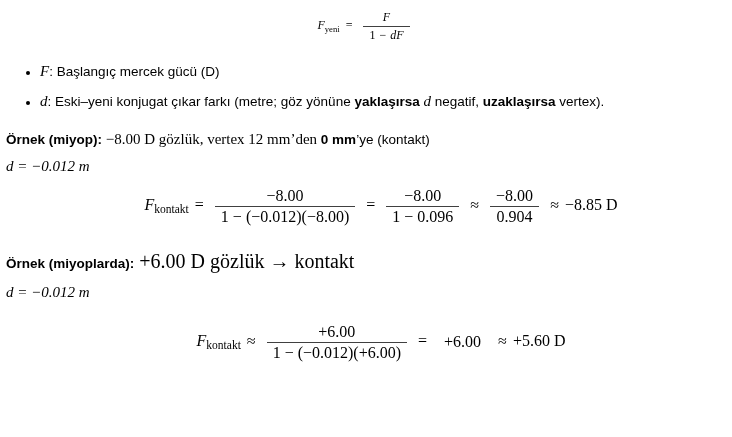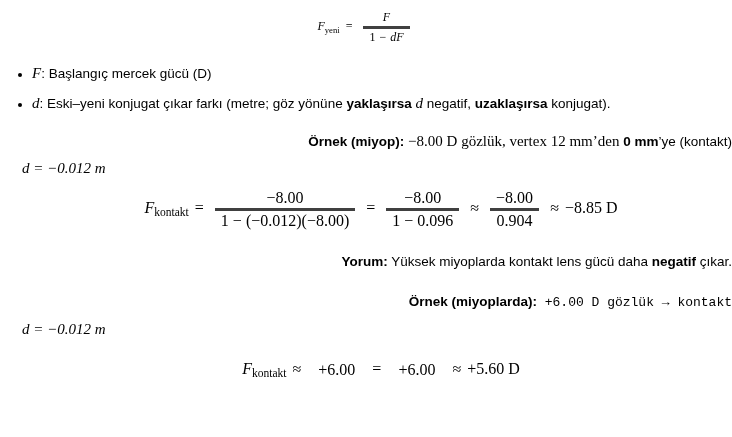--- a/index.html
+++ b/index.html
@@ -46,62 +46,61 @@
     vertical-align: middle;
     text-align: center;
     margin: 0 5px;
   }
   .frac .num {
     display: block;
     padding: 0 6px 1px 6px;
   }
   .frac .den {
     display: block;
-    border-top: 3px solid #404040;
+    border-top: 1px solid #404040;
     padding: 1px 6px 0 6px;
   }
   .display-eq {
     text-align: center;
     font-size: 12px;
     font-family: "Liberation Serif", serif;
   }
   
   .eq-top {
     margin-top: 10px;
   }
   ul.bullets {
     margin: 18px 0 6px 0;
-    padding-left: 32px;
+    padding-left: 40px;
     list-style: disc;
   }
   ul.bullets li {
     margin-bottom: 10px;
     font-size: 13.5px;
     line-height: 1.35;
   }
   ul.bullets li::marker {
     font-size: 0.9em;
   }
   .para {
     margin: 0 0 0 6px;
     font-size: 13.5px;
     line-height: 1.5;
-    text-align: right;
   }
   .block-gap {
     margin-top: 16px;
   }
   .small-gap {
     margin-top: 8px;
   }
   b, .bold {
     font-weight: bold;
   }
   .dline {
-    margin-left: 22px;
+    margin-left: 6px;
     font-size: 15px;
     font-family: "Liberation Serif", serif;
   }
   .eq-indent {
     text-align: center;
     font-size: 16px;
     font-family: "Liberation Serif", serif;
     margin-top: 12px;
     padding-left: 30px;
   }
@@ -116,44 +115,41 @@
 <body>
 
 <div class="page">
 
   <div class="display-eq eq-top">
     <span class="mi">F</span><span class="sub">yeni</span><span class="mo eqsign">=</span><span class="frac"><span class="num mi">F</span><span class="den"><span class="mn">1</span><span class="mo" style="margin:0 4px">−</span><span class="mi">d</span><span class="mi">F</span></span></span>
   </div>
 
   <ul class="bullets">
     <li><span class="mi" style="font-size:15px">F</span><span>: Başlangıç mercek gücü (D)</span></li>
-    <li><span class="mi" style="font-size:15px">d</span><span>: Eski–yeni konjugat çıkar farkı (metre; göz yönüne </span><b>yaklaşırsa</b><span class="mi" style="font-size:15px">&nbsp;</span><span class="mi" style="font-size:15px">d</span><span> negatif, </span><b>uzaklaşırsa</b><span> konjugat).</span></li>
+    <li><span class="mi" style="font-size:15px">d</span><span>: Eski–yeni konjugat çıkar farkı (metre; göz yönüne </span><b>yaklaşırsa</b><span class="mi" style="font-size:15px">&nbsp;</span><span class="mi" style="font-size:15px">d</span><span> negatif, </span><b>uzaklaşırsa</b><span> vertex).</span></li>
   </ul>
 
   <div class="para block-gap">
     <b>Örnek (miyop):</b><span class="math" style="font-family:'Liberation Serif',serif;font-size:15px"> −8.00 D gözlük, vertex 12 mm’den </span><b>0 mm</b><span>’ye (kontakt)</span>
   </div>
 
   <div class="dline small-gap">
     <span class="mi">d = −0.012 m</span>
   </div>
 
   <div class="eq-indent">
     <span class="mi">F</span><span class="sub">kontakt</span><span class="mo eqsign">=</span><span class="frac"><span class="num mn">−8.00</span><span class="den mn">1 − (−0.012)(−8.00)</span></span><span class="mo eqsign">=</span><span class="frac"><span class="num mn">−8.00</span><span class="den mn">1 − 0.096</span></span><span class="mo approx">≈</span><span class="frac"><span class="num mn">−8.00</span><span class="den mn">0.904</span></span><span class="mo approx">≈</span><span class="mn">−8.85 D</span>
   </div>
 
-  <div class="para" style="margin-top:22px">
-    <b>Yorum:</b><span> Yüksek miyoplarda kontakt lens gücü daha </span><b>negatif</b><span> çıkar.</span>
-  </div>
 
   <div class="para" style="margin-top:20px">
-    <b>Örnek (miyoplarda):</b><span class="math" style="font-family:Liberation Mono, monospace;font-size:13px"> +6.00 D gözlük → kontakt</span>
+    <b>Örnek (miyoplarda):</b><span class="math" style="font-family:Liberation Serif, serif;font-size:20px"> +6.00 D gözlük → kontakt</span>
   </div>
 
   <div class="dline small-gap">
     <span class="mi">d = −0.012 m</span>
   </div>
 
   <div class="eq-indent" style="margin-top:22px">
-    <span class="mi">F</span><span class="sub">kontakt</span><span class="mo approx">≈</span><span class="frac"><span class="num mn">+6.00</span></span><span class="mo eqsign">=</span><span class="frac"><span class="num mn">+6.00</span></span><span class="mo approx">≈</span><span class="mn">+5.60 D</span>
+    <span class="mi">F</span><span class="sub">kontakt</span><span class="mo approx">≈</span><span class="frac"><span class="num mn">+6.00</span><span class="den mn">1 − (−0.012)(+6.00)</span></span><span class="mo eqsign">=</span><span class="frac"><span class="num mn">+6.00</span></span><span class="mo approx">≈</span><span class="mn">+5.60 D</span>
   </div>
 
 </div>
 
 </body></html>

